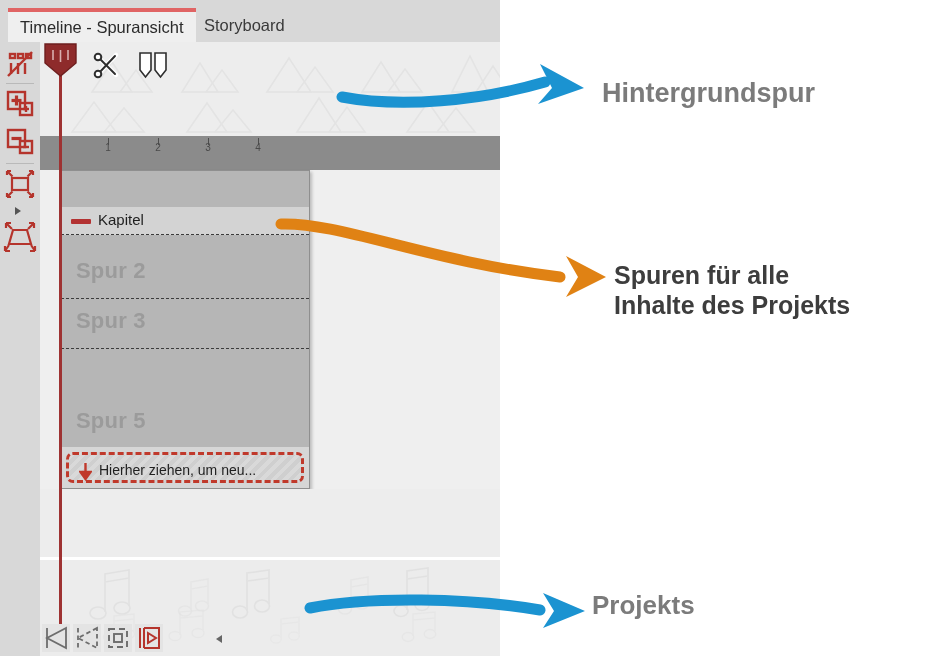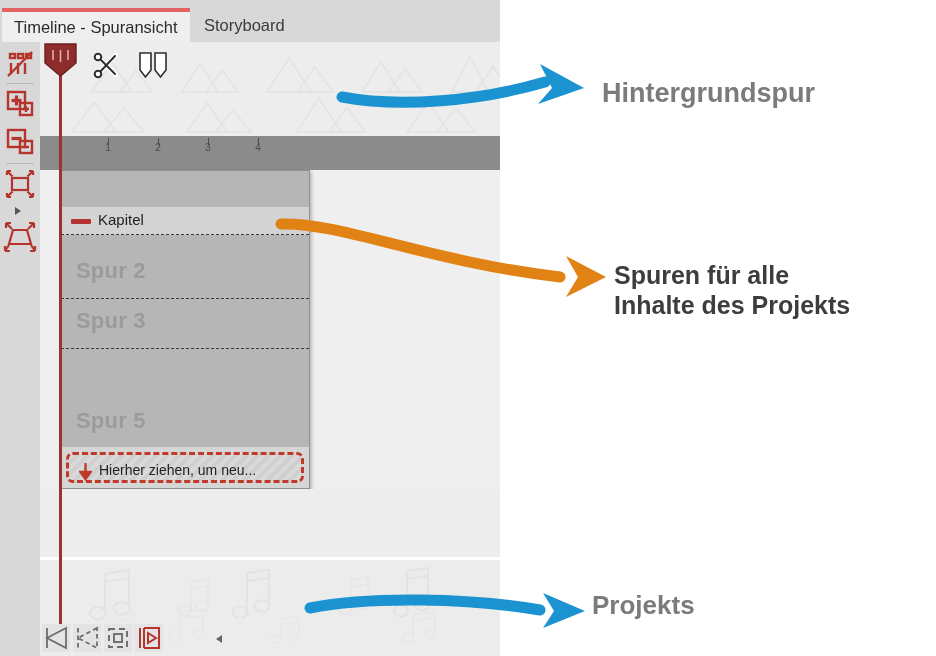--- a/index.html
+++ b/index.html
@@ -25,21 +25,21 @@
   }
   .tab{
     position:absolute;top:8px;height:34px;
     line-height:34px;
     font-size:16.5px;color:#2b2b2b;
     padding:0 12px 0 12px;
     box-sizing:border-box;
     white-space:nowrap;
   }
   .tab.active{
-    left:2px;background:#efefef;
+    left:8px;background:#efefef;
     border-top:4px solid #e06464;
     line-height:30px;
   }
   .tab.inactive{
     left:192px;background:transparent;color:#3a3a3a;
   }
 
   
   #side-toolbar{
     position:absolute;left:0;top:42px;width:40px;height:614px;

